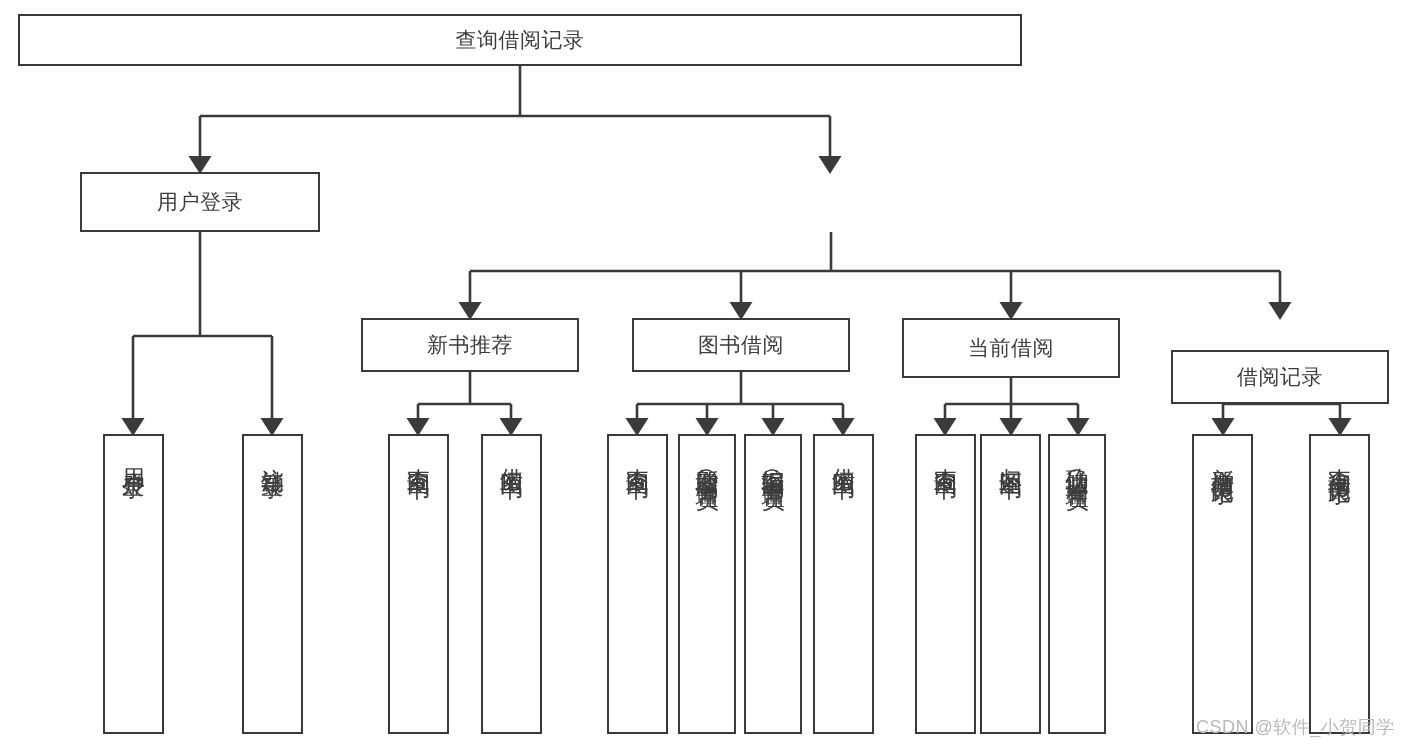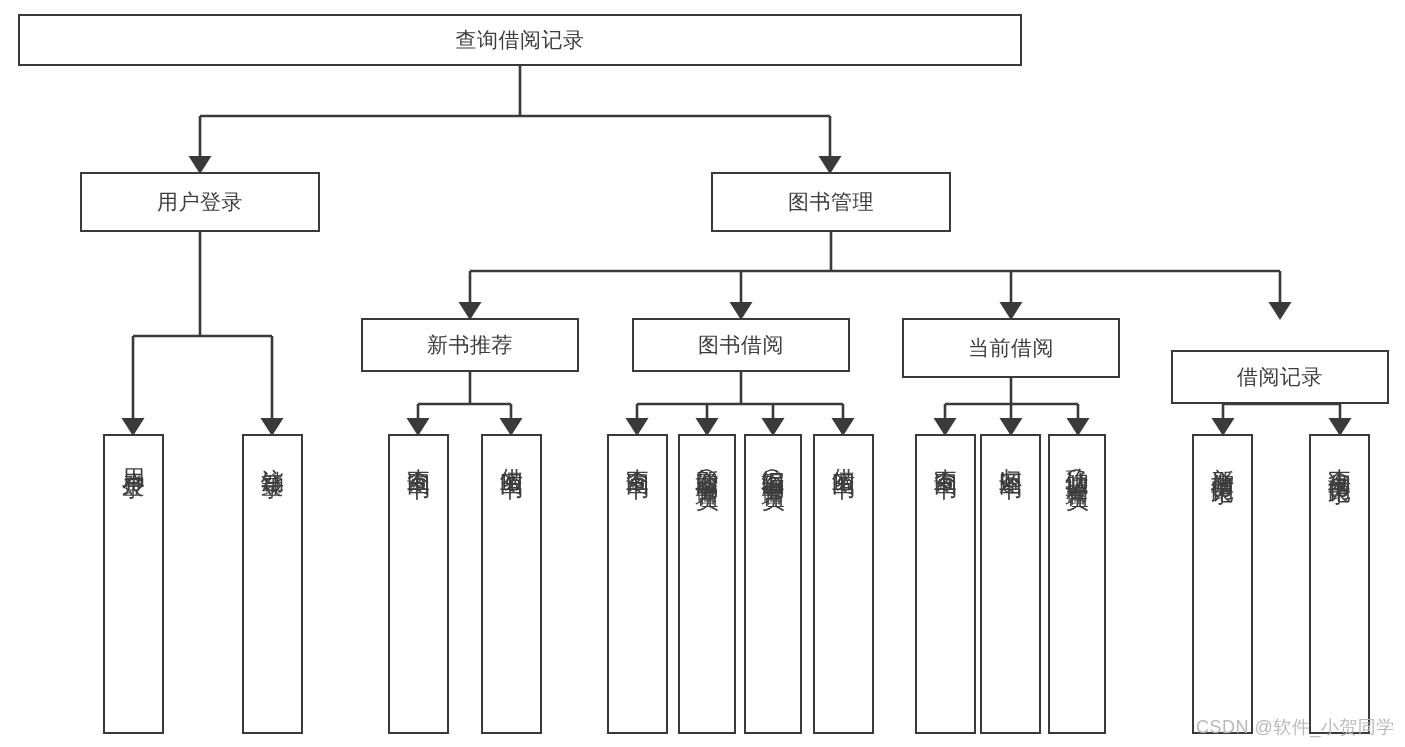--- a/index.html
+++ b/index.html
@@ -123,23 +123,20 @@
     </g>
   </svg>
 
   <div class="node horizontal" id="node-root" style="left: 18px; top: 14px; width: 1004px; height: 52px; border-color: rgb(58, 58, 58); background: rgb(255, 255, 255); color: rgb(61, 61, 61);">
     <span class="node-label">查询借阅记录</span>
   </div>
 
   <div class="node horizontal" id="node-user-login" style="left: 80px; top: 172px; width: 240px; height: 60px; border-color: rgb(58, 58, 58); background: rgb(255, 255, 255); color: rgb(61, 61, 61);">
     <span class="node-label">用户登录</span>
   </div>
-  <div class="node horizontal" id="node-book-manage" style="left: 711px; top: 172px; width: 240px; height: 60px; border-color: rgb(58, 58, 58); background: rgb(255, 255, 255); color: rgb(61, 61, 61);">
-    <span class="node-label">图书管理</span>
-  </div>
 
   <div class="node horizontal" id="node-new-book-rec" style="left: 361px; top: 318px; width: 218px; height: 54px; border-color: rgb(58, 58, 58); background: rgb(255, 255, 255); color: rgb(61, 61, 61);">
     <span class="node-label">新书推荐</span>
   </div>
   <div class="node horizontal" id="node-book-borrow" style="left: 632px; top: 318px; width: 218px; height: 54px; border-color: rgb(58, 58, 58); background: rgb(255, 255, 255); color: rgb(61, 61, 61);">
     <span class="node-label">图书借阅</span>
   </div>
   <div class="node horizontal" id="node-current-borrow" style="left: 902px; top: 318px; width: 218px; height: 60px; border-color: rgb(58, 58, 58); background: rgb(255, 255, 255); color: rgb(61, 61, 61);">
     <span class="node-label">当前借阅</span>
   </div>

